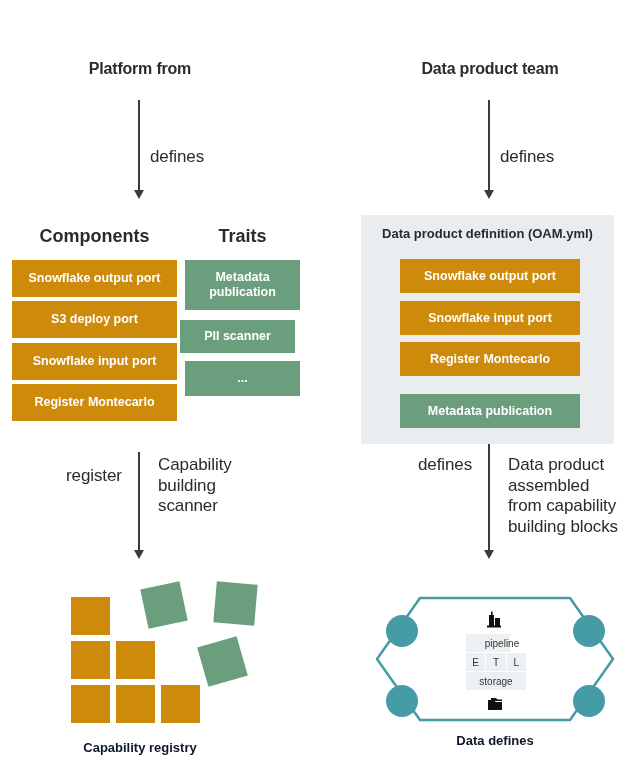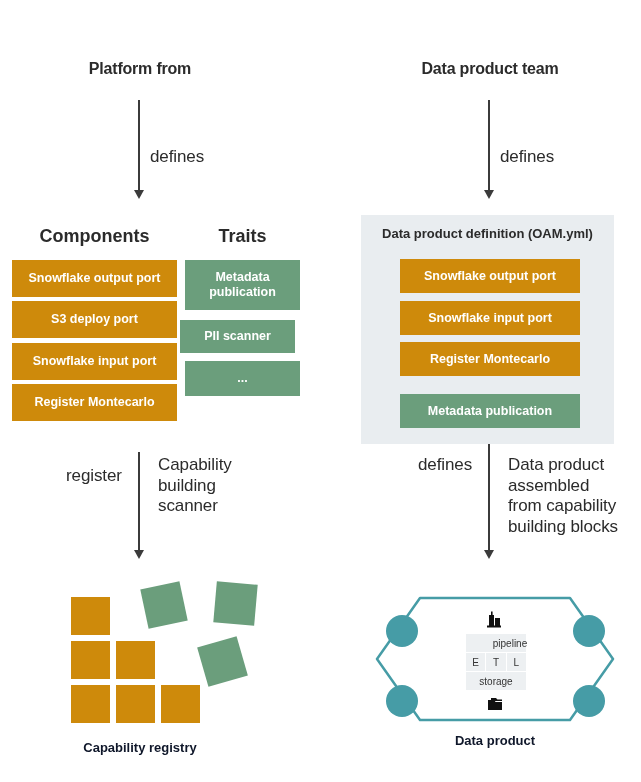--- a/index.html
+++ b/index.html
@@ -173,28 +173,28 @@
 <div class="abs" style="left:386px; top:685px; width:32px; height:32px; border-radius:50%; background:#469ca6;"></div>
 <div class="abs" style="left:573px; top:685px; width:32px; height:32px; border-radius:50%; background:#469ca6;"></div>
 
 <svg class="abs" width="20" height="17" style="left:486px; top:611px;" viewBox="0 0 20 17">
   <rect x="3" y="4" width="5" height="11" fill="#111111"></rect>
   <rect x="9" y="7" width="5" height="8" fill="#111111"></rect>
   <rect x="1" y="14.5" width="14" height="2" fill="#111111"></rect>
   <rect x="5" y="0.5" width="1.6" height="4" fill="#111111"></rect>
 </svg>
 
-<div class="abs dp-chip" style="left:466px; top:634px; width:60px; height:18px;padding-left:28px;">pipeline</div>
+<div class="abs dp-chip" style="left:466px; top:634px; width:44px; height:18px;padding-left:28px;">pipeline</div>
 
 <div class="abs dp-etl-row" style="left:466px; top:653px; width:60px; height:18px;">
   <div class="dp-chip" style="width:19.3px; height:18px;">E</div>
   <div class="dp-chip" style="width:19.3px; height:18px;">T</div>
   <div class="dp-chip" style="width:19.3px; height:18px;">L</div>
 </div>
 
 <div class="abs dp-chip" style="left:466px; top:672px; width:60px; height:18px;text-align:center;">storage</div>
 
 <svg class="abs" width="20" height="16" style="left:486px; top:697px;" viewBox="0 0 20 16">
   <path d="M2 3 h6 l1.6 2 h6.4 v8 h-14 z" fill="#111111"></path>
   <path d="M5 1 h5 l1.4 1.6 h4.6 v1.4 h-11 z" fill="#111111"></path>
 </svg>
 
-<div class="abs bottom-caption" style="left:395px; top:733px; width:200px;">Data product</div>
+<div class="abs bottom-caption" style="left:395px; top:733px; width:200px;">Data defines</div>
 
 </body></html>

